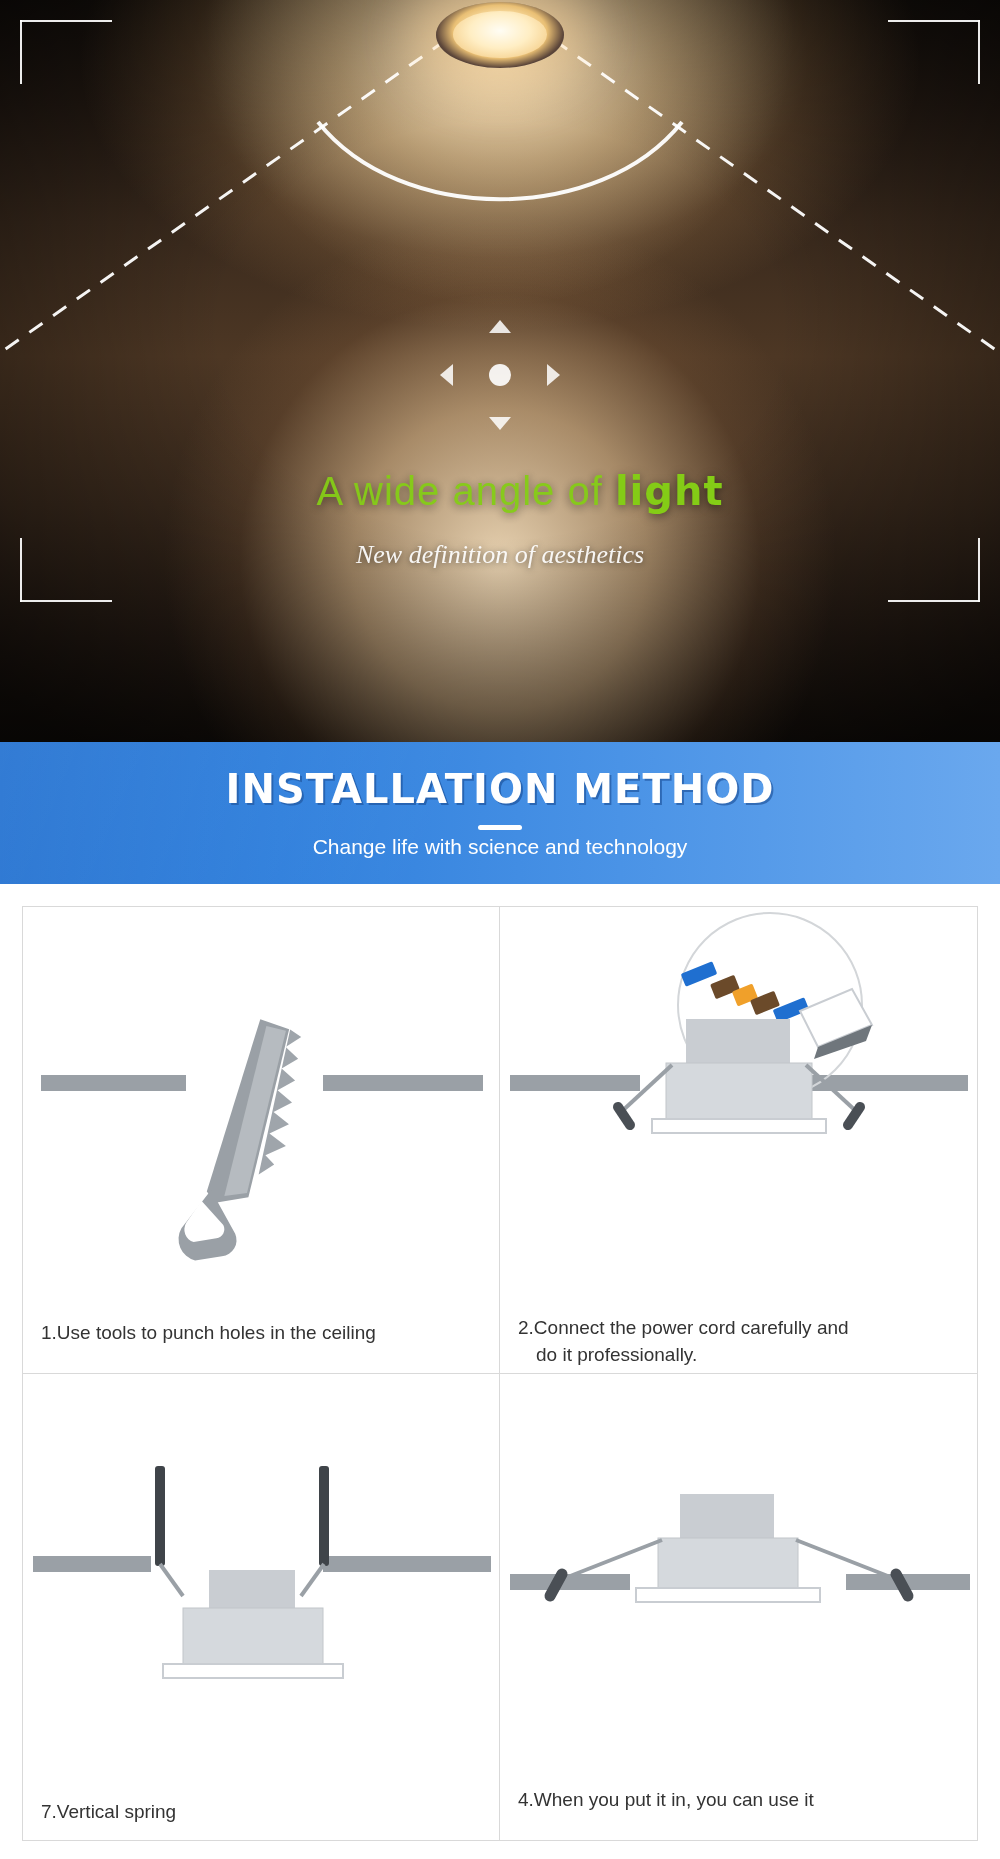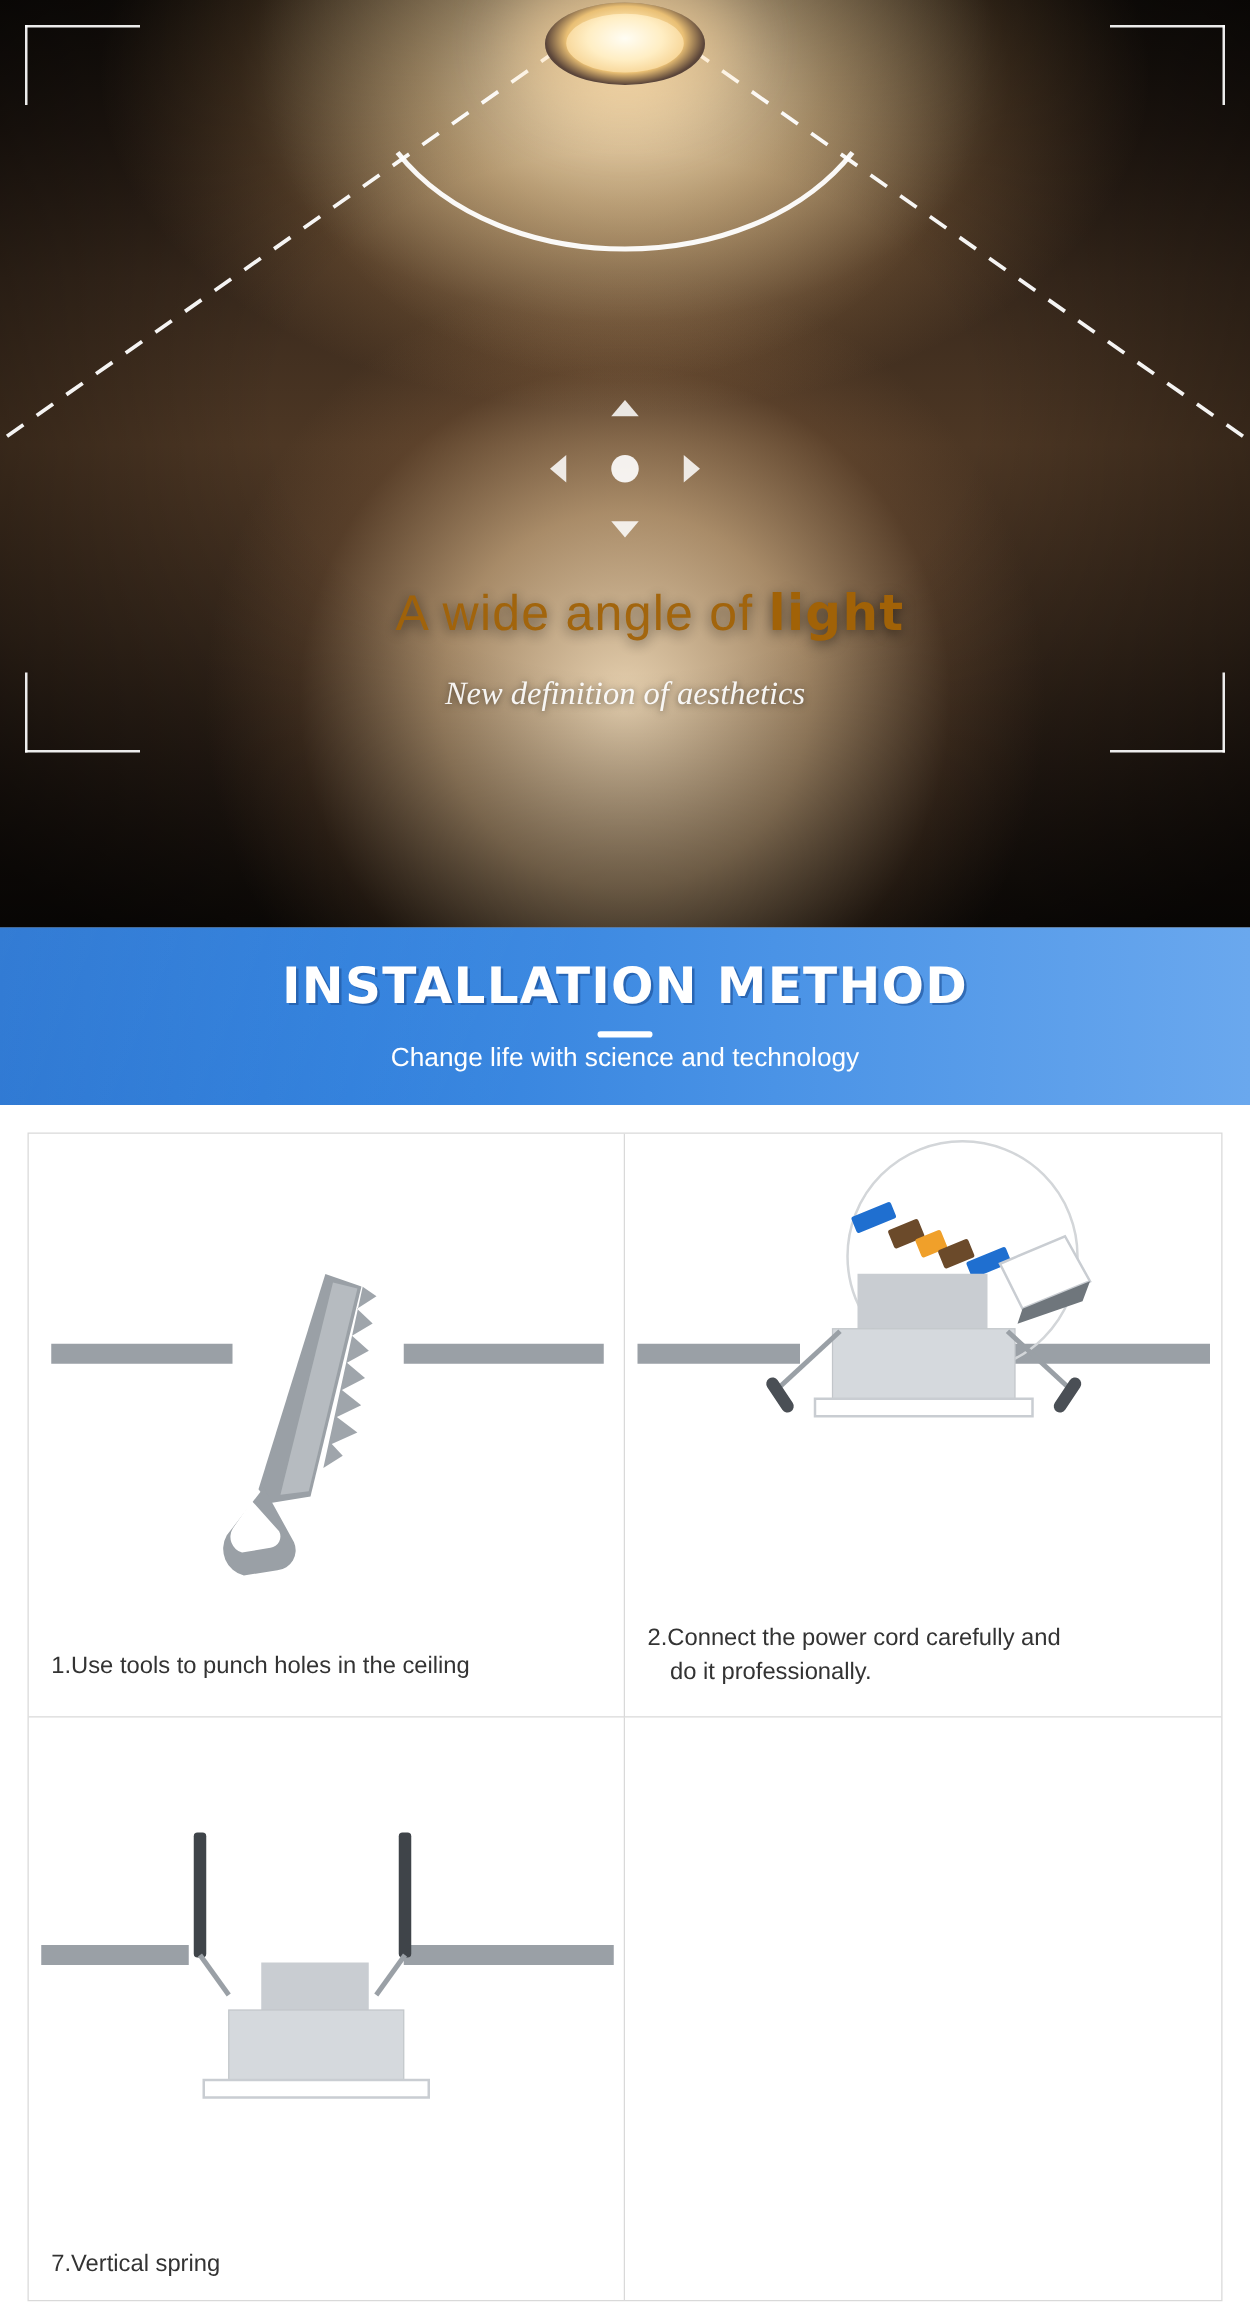--- a/index.html
+++ b/index.html
@@ -50,21 +50,21 @@
   .arrows{position:absolute;left:50%;top:320px;transform:translateX(-50%);width:120px;height:110px;}
   .arrows .dot{position:absolute;left:50%;top:50%;transform:translate(-50%,-50%);
     width:22px;height:22px;border-radius:50%;background:rgba(255,255,255,0.9);}
   .arrows i{position:absolute;width:0;height:0;}
   .ar-up{left:50%;top:0;transform:translateX(-50%);border-left:11px solid transparent;border-right:11px solid transparent;border-bottom:13px solid rgba(255,255,255,0.85);}
   .ar-dn{left:50%;bottom:0;transform:translateX(-50%);border-left:11px solid transparent;border-right:11px solid transparent;border-top:13px solid rgba(255,255,255,0.85);}
   .ar-lf{left:0;top:50%;transform:translateY(-50%);border-top:11px solid transparent;border-bottom:11px solid transparent;border-right:13px solid rgba(255,255,255,0.85);}
   .ar-rt{right:0;top:50%;transform:translateY(-50%);border-top:11px solid transparent;border-bottom:11px solid transparent;border-left:13px solid rgba(255,255,255,0.85);}
 
   .hero-title{position:absolute;left:0;right:0;top:468px;text-align:center;
-    font-size:40px;letter-spacing:1px;color:#a16207;
+    font-size:40px;letter-spacing:1px;color:#84cc16;
     text-shadow:0 2px 10px rgba(0,0,0,0.55);padding-left:40px;}
   .hero-title .thin{font-weight:400;opacity:0.95;}
   .hero-title .bold{font-weight:700;font-family:"DejaVu Sans",sans-serif;}
   .hero-sub{position:absolute;left:0;right:0;top:540px;text-align:center;
     font-size:26px;font-style:italic;color:rgba(255,255,255,0.92);
     font-family:"Liberation Serif",serif;text-shadow:0 1px 6px rgba(0,0,0,0.5);}
 
   
   .banner{position:relative;width:1000px;height:142px;
     background:linear-gradient(90deg,#1f6fd0 0%,#2f7fdc 28%,#4a93e6 62%,#6aa8ee 100%);
@@ -85,21 +85,21 @@
     box-sizing:border-box;padding:22px 22px 18px 22px;}
   .grid{position:relative;width:956px;height:935px;border:1px solid #d9d9d9;box-sizing:border-box;
     display:grid;grid-template-columns:1fr 1fr;grid-template-rows:1fr 1fr;}
   .cell{position:relative;box-sizing:border-box;border-right:1px solid #d9d9d9;border-bottom:1px solid #d9d9d9;overflow:hidden;}
   .cell:nth-child(2),.cell:nth-child(4){border-right:none;}
   .cell:nth-child(3),.cell:nth-child(4){border-bottom:none;}
   .art{position:absolute;left:0;right:0;top:0;height:370px;}
   .cap{position:absolute;left:18px;right:14px;bottom:26px;
     font-size:19px;color:#333;line-height:1.42;}
   .cap .l2{display:block;padding-left:18px;}
-  .cap-2{bottom:21px;}
+  .cap-2{bottom:4px;}
   .cap-3{bottom:14px;}
 </style>
 </head>
 <body>
 
 <div class="page">
 
   <section class="hero">
     <div class="hero-bg"></div>
     <div class="hero-glow"></div>
@@ -219,16 +219,32 @@
           <path d="M301,190 L278,222" stroke="#9aa0a6" stroke-width="4"></path>
           <rect x="186" y="196" width="86" height="38" fill="#c9cdd2"></rect>
           <rect x="160" y="234" width="140" height="56" fill="#d5d9dd" stroke="#c2c6ca" stroke-width="1"></rect>
           <rect x="140" y="290" width="180" height="14" fill="#ffffff" stroke="#c9cdd2" stroke-width="2"></rect>
         </svg>
         <div class="cap cap-3">
           <span>7.Vertical spring</span>
         </div>
       </div>
 
+      <div class="cell">
+        <svg class="art" viewBox="0 0 478 370">
+          <rect x="10" y="200" width="120" height="16" fill="#9aa0a6"></rect>
+          <rect x="346" y="200" width="124" height="16" fill="#9aa0a6"></rect>
+          <rect x="180" y="120" width="94" height="44" fill="#c9cdd2"></rect>
+          <rect x="158" y="164" width="140" height="50" fill="#d5d9dd" stroke="#c2c6ca" stroke-width="1"></rect>
+          <rect x="136" y="214" width="184" height="14" fill="#ffffff" stroke="#c9cdd2" stroke-width="2"></rect>
+          <path d="M162,166 L60,206" stroke="#9aa0a6" stroke-width="4"></path>
+          <path d="M296,166 L398,206" stroke="#9aa0a6" stroke-width="4"></path>
+          <path d="M62,200 L50,222" stroke="#4a4f55" stroke-width="11" stroke-linecap="round"></path>
+          <path d="M396,200 L408,222" stroke="#4a4f55" stroke-width="11" stroke-linecap="round"></path>
+        </svg>
+        <div class="cap">
+          <span>4.When you put it in, you can use it</span>
+        </div>
+      </div>
 
     </div>
   </section>
 </div>
 
 </body></html>

